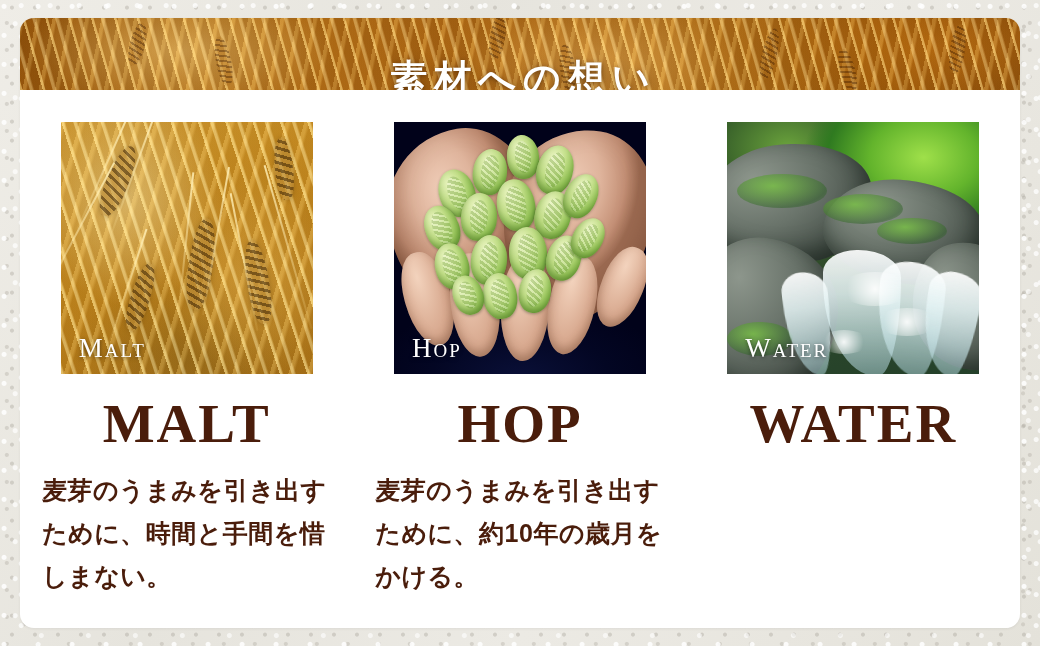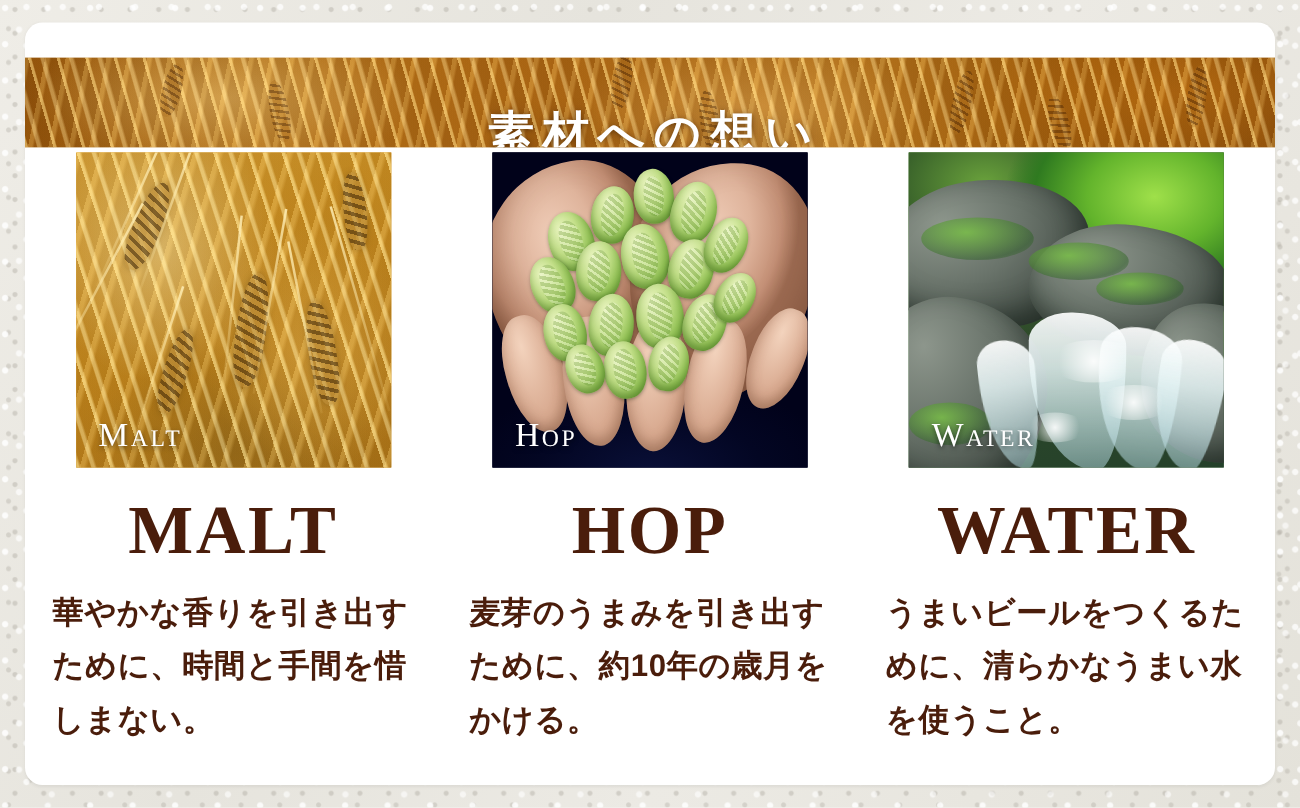--- a/index.html
+++ b/index.html
@@ -37,21 +37,20 @@
   }
 
   
   .header {
     position: absolute;
     left: 0;
     top: 0;
     width: 1000px;
     height: 72px;
     overflow: hidden;
-    margin-top: 28px;
   }
   .header-photo {
     position: absolute;
     inset: 0;
     background-color: #b5761e;
     background-image:
       repeating-linear-gradient(74deg,
         rgba(255,221,140,0.55) 0px, rgba(255,221,140,0.55) 2px,
         rgba(120,62,8,0.12) 3px, rgba(120,62,8,0.12) 9px,
         rgba(255,232,170,0.35) 10px, rgba(255,232,170,0.35) 12px,
@@ -301,21 +300,21 @@
         <div class="ear" style="left:186px; top:118px; width:22px; height:84px; transform:rotate(-9deg);"></div>
         <div class="awn" style="left:182px; top:70px;  height:140px; transform:rotate(-11deg);"></div>
         <div class="ear" style="left:70px;  top:140px; width:19px; height:70px; transform:rotate(17deg);"></div>
         <div class="awn" style="left:66px;  top:104px; height:120px; transform:rotate(18deg);"></div>
         <div class="ear" style="left:214px; top:16px;  width:18px; height:62px; transform:rotate(-6deg);"></div>
         <div class="awn" style="left:10px;  top:30px;  height:180px; transform:rotate(28deg);"></div>
         <div class="awn" style="left:226px; top:40px;  height:170px; transform:rotate(-16deg);"></div>
         <div class="photo-caption">Malt</div>
       </div>
       <div class="term">MALT</div>
-      <p class="desc">華やかな香りを引き出すために、時間と手間を惜しまない。</p>
+      <p class="desc">麦芽のうまみを引き出すために、時間と手間を惜しまない。</p>
     </div>
 
     <div class="col">
       <div class="photo ph-hop">
         <div class="hands">
           <div class="palm left"></div>
           <div class="palm right"></div>
           <div class="finger" style="left:10px;  bottom:6px;  width:46px; height:96px; transform:rotate(-16deg);"></div>
           <div class="finger" style="left:56px;  bottom:-4px; width:48px; height:104px; transform:rotate(-7deg);"></div>
           <div class="finger" style="left:106px; bottom:-8px; width:48px; height:106px; transform:rotate(3deg);"></div>
@@ -359,17 +358,16 @@
         <div class="fall" style="left:96px;  top:128px; width:78px;  height:126px;"></div>
         <div class="fall" style="left:150px; top:140px; width:66px;  height:114px; transform:rotate(5deg);"></div>
         <div class="fall" style="left:196px; top:150px; width:54px;  height:104px; transform:rotate(10deg);"></div>
         <div class="fall" style="left:58px;  top:150px; width:46px;  height:104px; transform:rotate(-6deg);"></div>
         <div class="spray" style="left:112px; top:150px; width:72px; height:34px;"></div>
         <div class="spray" style="left:150px; top:186px; width:60px; height:28px;"></div>
         <div class="spray" style="left:92px;  top:208px; width:50px; height:24px;"></div>
         <div class="photo-caption">Water</div>
       </div>
       <div class="term">WATER</div>
-      <p class="desc">うまいビールをつくるために、清らかなうまい水を使うこと。</p>
     </div>
 
   </div>
 </div>
 
 </body></html>

